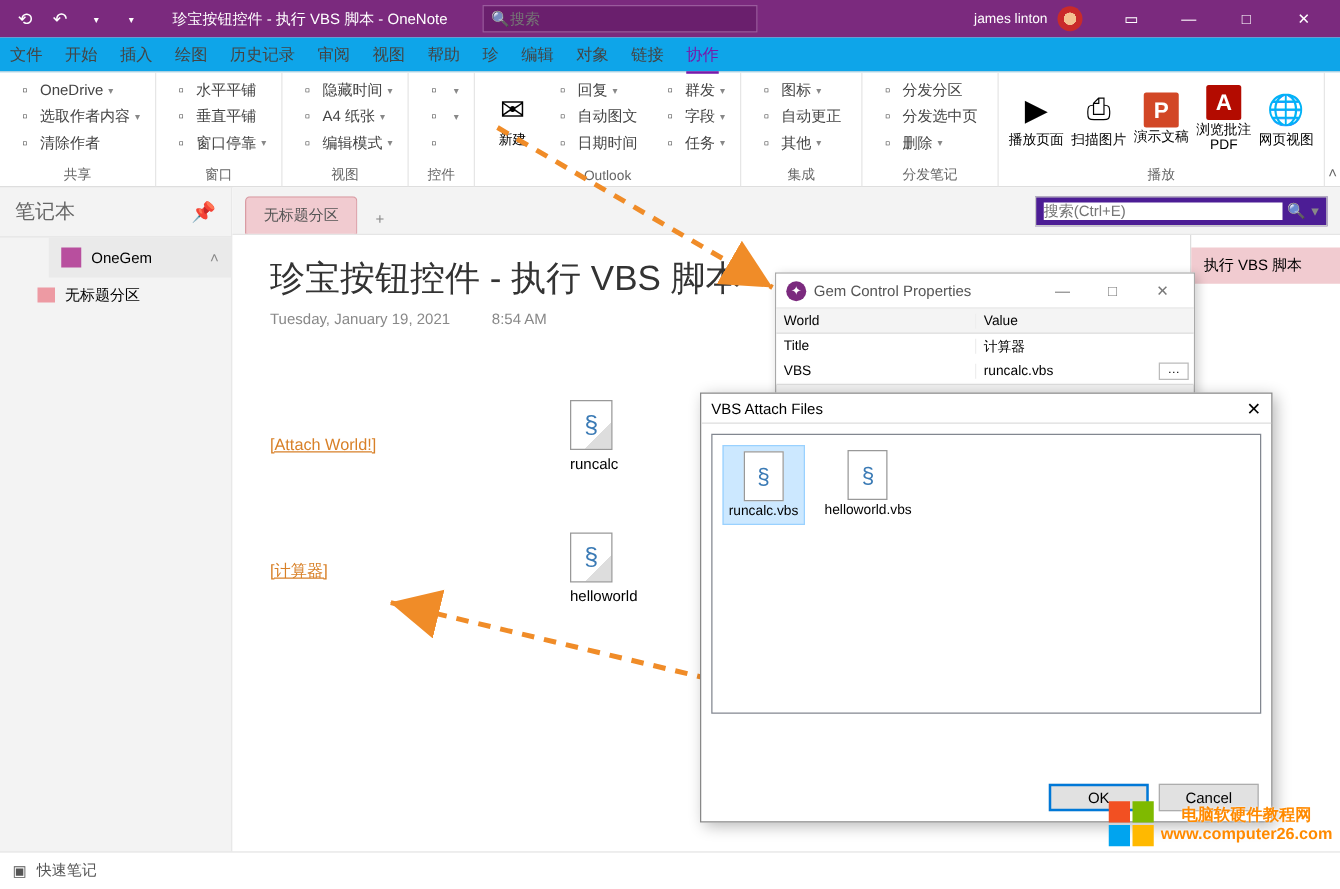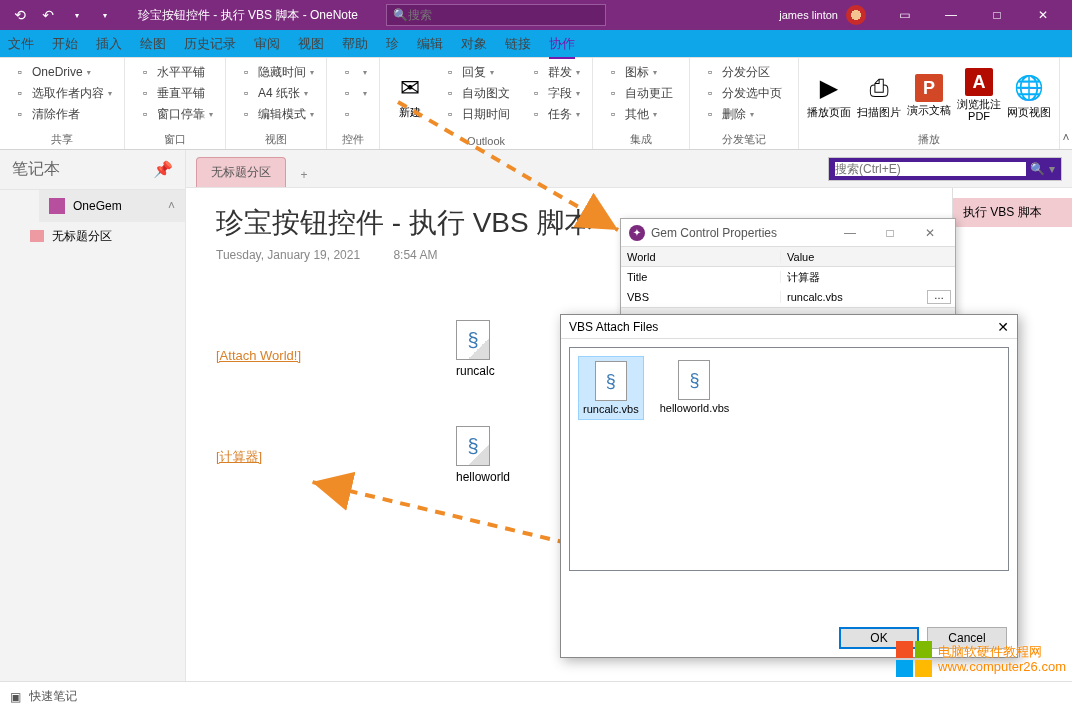--- a/index.html
+++ b/index.html
@@ -87,21 +87,21 @@
 .vaf-file.selected { background: #cce8ff; border: 1px solid #99d1ff; }
 .vaf-file .ficon { width: 32px; height: 40px; border: 1px solid #999; background: #fff; display: flex; align-items: center; justify-content: center; color: #3a7ab5; font-size: 18px; }
 .vaf-file .flabel { font-size: 11px; margin-top: 2px; }
 .vaf-buttons { position: absolute; bottom: 8px; right: 10px; display: flex; gap: 8px; }
 .vaf-buttons button { width: 80px; height: 22px; font-size: 12px; border: 1px solid #adadad; background: #e1e1e1; cursor: pointer; }
 .vaf-buttons button.primary { border: 2px solid #0078d7; }
 
 .watermark { position: absolute; right: 6px; bottom: 34px; z-index: 100; display: flex; align-items: center; gap: 6px; }
 .watermark .logo { width: 36px; height: 36px; display: grid; grid-template: 1fr 1fr / 1fr 1fr; gap: 2px; }
 .watermark .logo div:nth-child(1){background:#f25022}.watermark .logo div:nth-child(2){background:#7fba00}.watermark .logo div:nth-child(3){background:#00a4ef}.watermark .logo div:nth-child(4){background:#ffb900}
-.watermark .wt { color: #ff8a00; font-weight: normal; font-size: 13px; line-height: 15px; text-shadow: 0 0 2px #fff; }
+.watermark .wt { color: #ff8a00; font-weight: bold; font-size: 13px; line-height: 15px; text-shadow: 0 0 2px #fff; text-align: center; }
 
 svg.arrow { position: absolute; pointer-events: none; z-index: 40; }
 </style>
 </head>
 <body>
 
 <div class="titlebar">
   <div class="tbtn">⟲</div>
   <div class="tbtn">↶</div>
   <div class="tbtn drop"></div>

